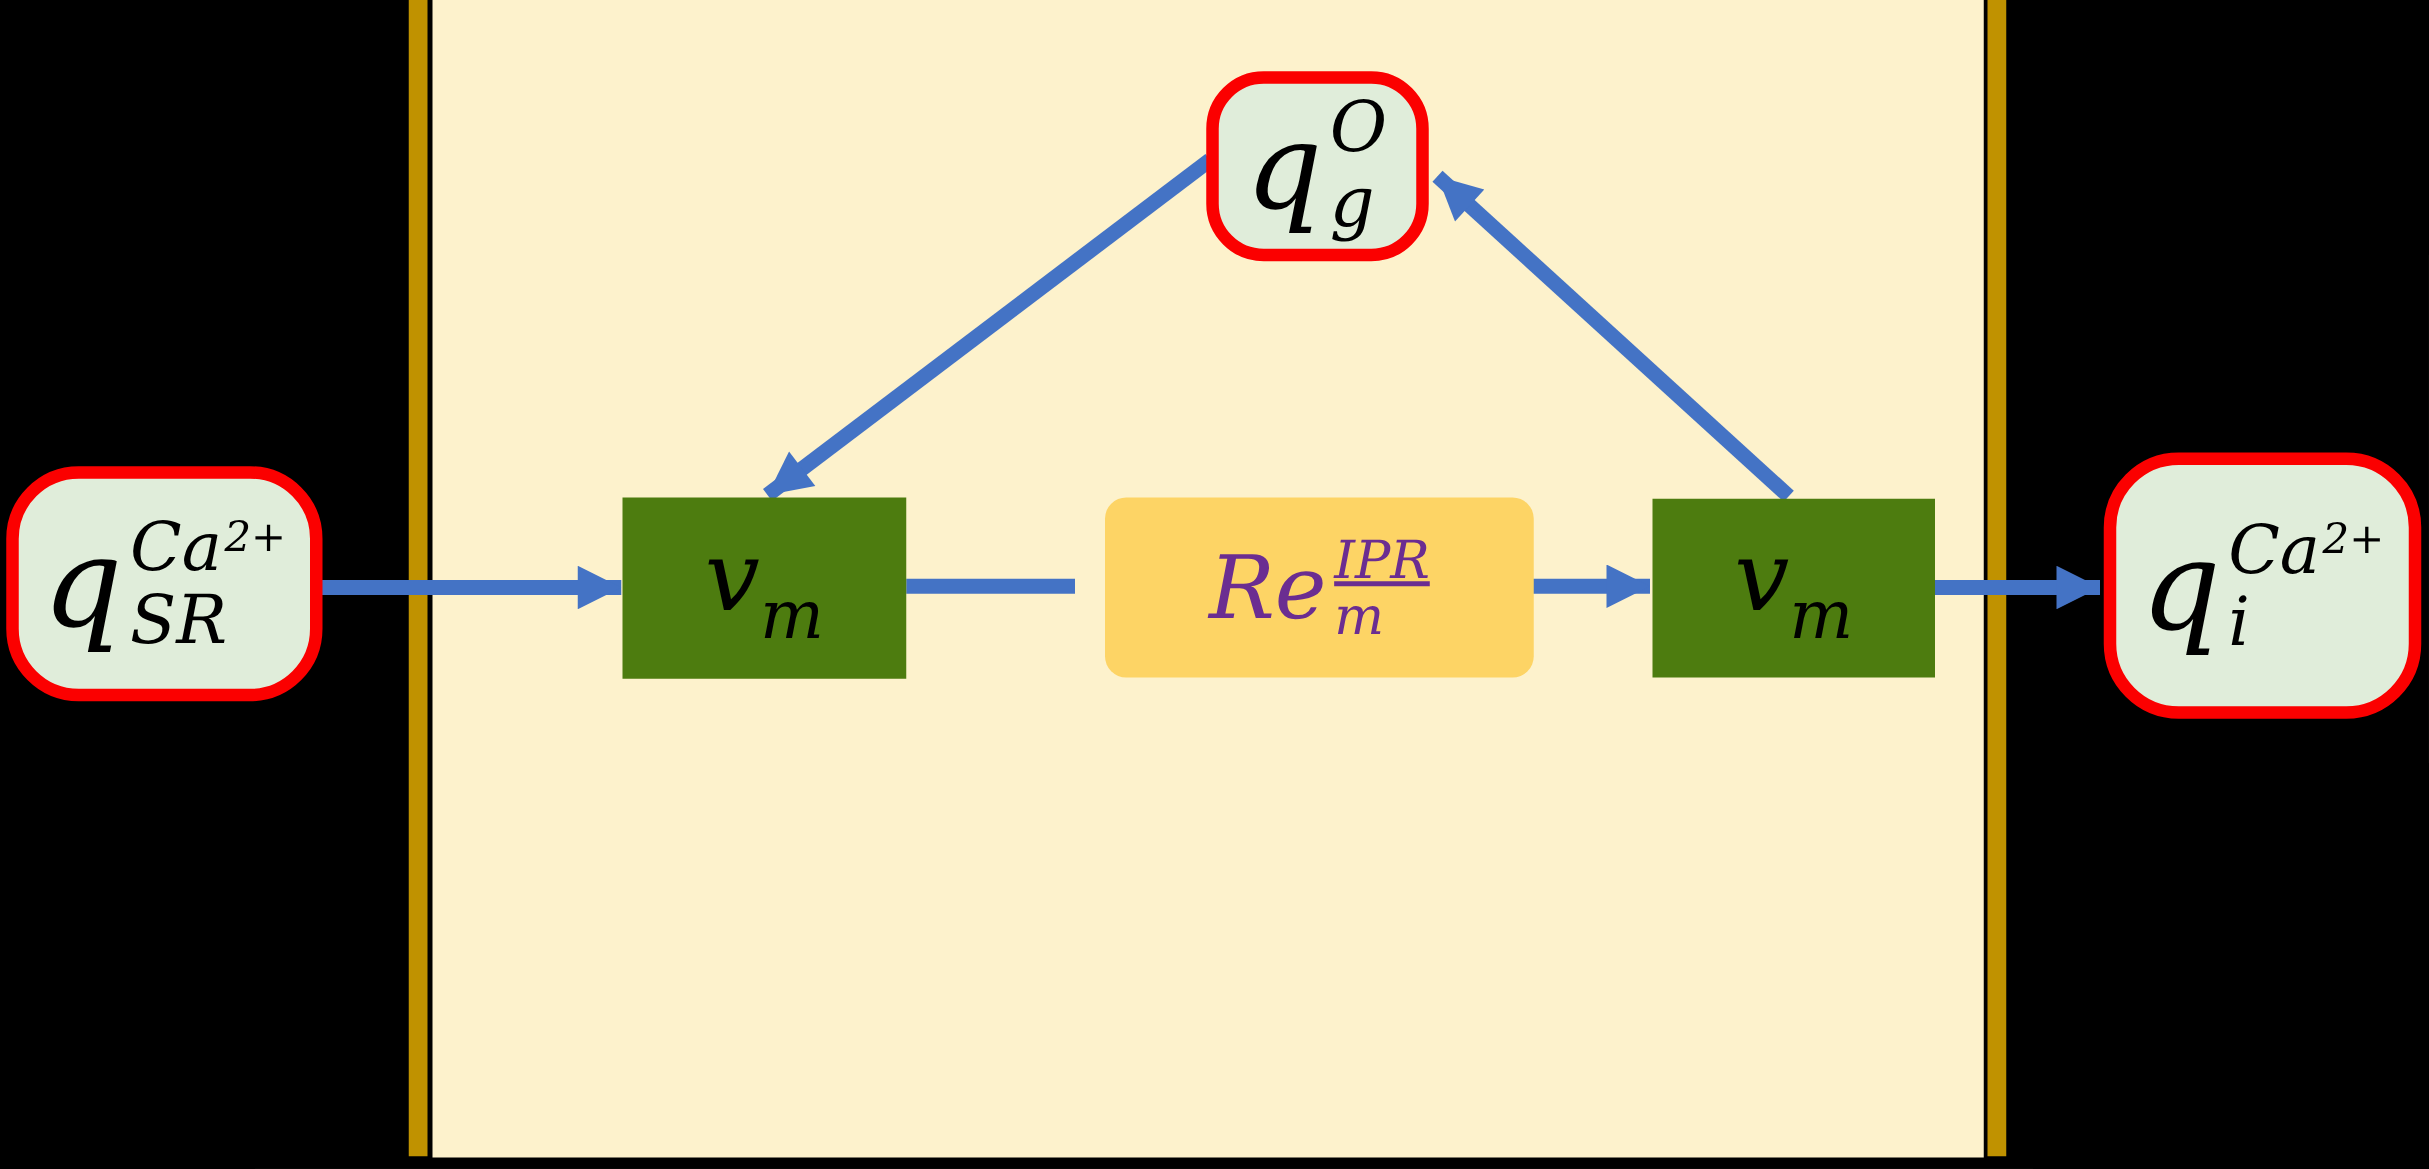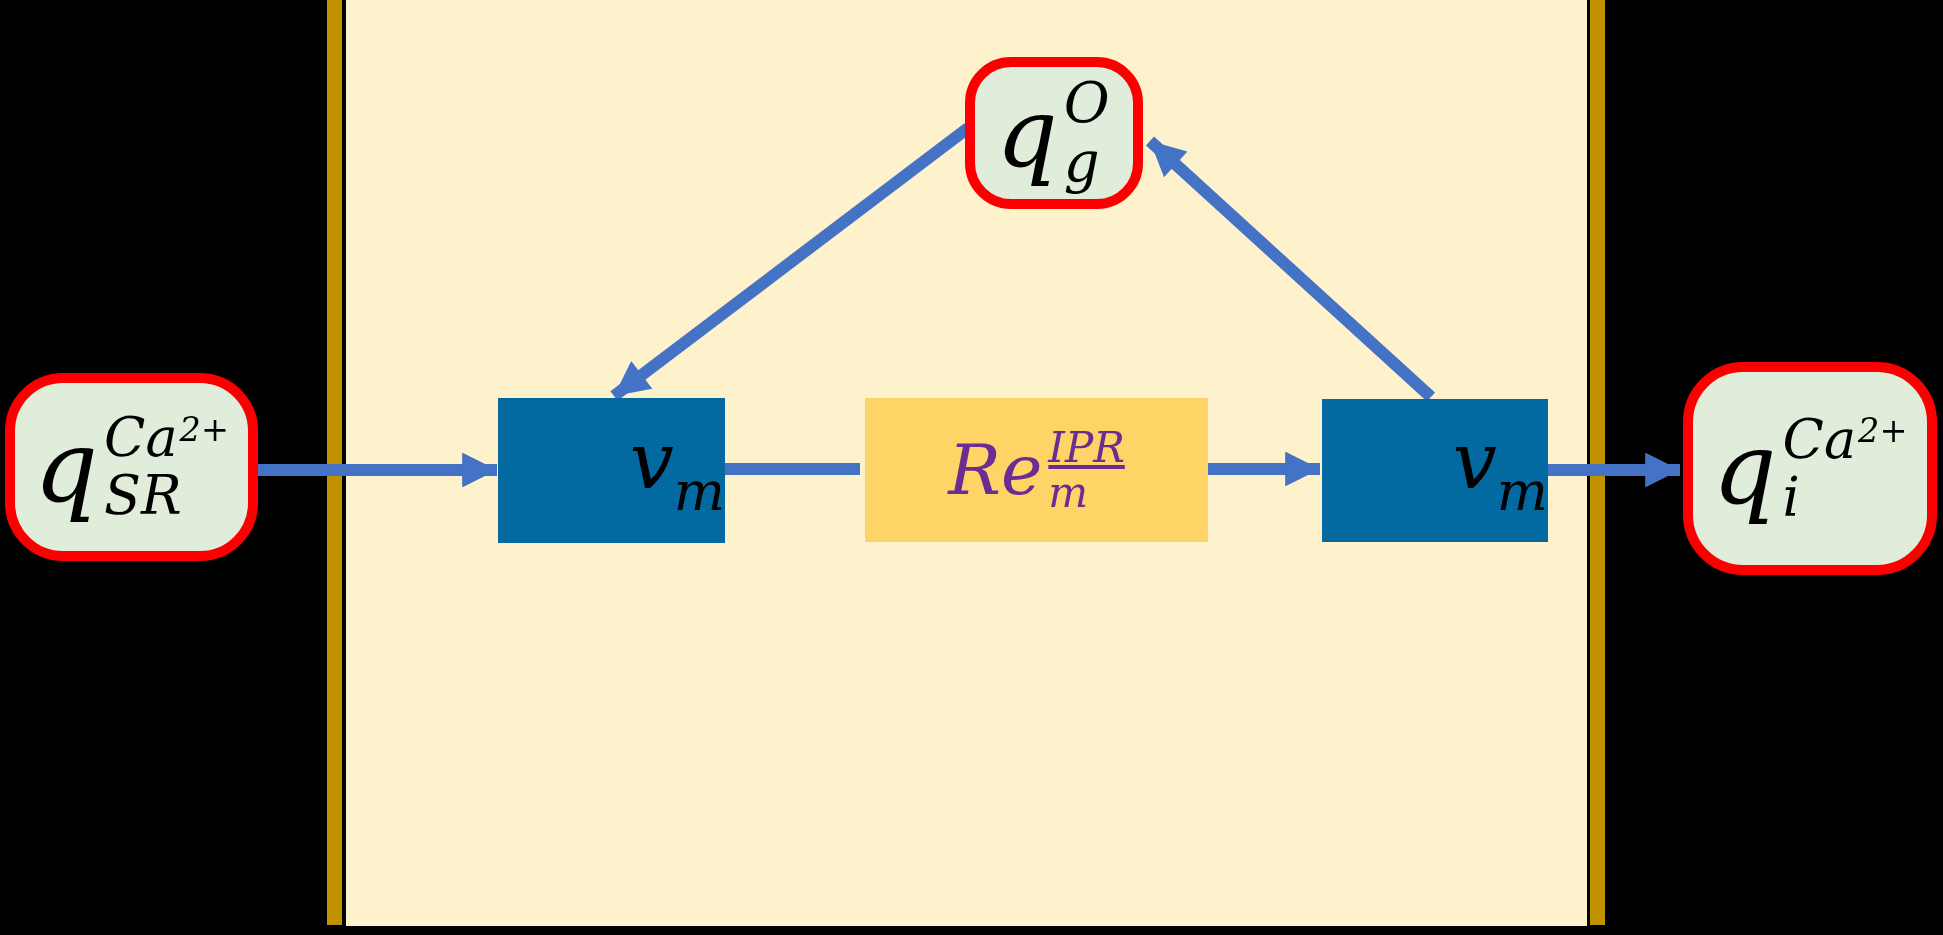--- a/index.html
+++ b/index.html
@@ -38,28 +38,29 @@
     color: #000000;
   }
   .qnode {
     background: #E0EDDA;
     border: 10px solid #FB0000;
   }
   #node-q-sr { left: 5px;    top: 373px; width: 253px; height: 188px; border-radius: 58px; }
   #node-q-g  { left: 965px;  top: 57px;  width: 178px; height: 152px; border-radius: 46px; }
   #node-q-i  { left: 1683px; top: 362px; width: 254px; height: 213px; border-radius: 60px; }
 
-  .rectnode { background: #0369a1; justify-content: flex-end; }
+  .rectnode { background: #4d7c0f; }
   #node-vm-left  { left: 498px;  top: 398px; width: 227px; height: 145px; }
   #node-vm-right { left: 1322px; top: 399px; width: 226px; height: 143px; }
 
   #node-re {
-    left: 865px; top: 398px; width: 343px; height: 144px;
+    left: 884px; top: 398px; width: 343px; height: 144px;
     background: #FDD465;
     color: #6B2D91;
+    border-radius: 17px;
   }
 
   
   .math {
     font-style: italic;
     line-height: 1;
     white-space: nowrap;
     display: flex;
     align-items: center;
   }

